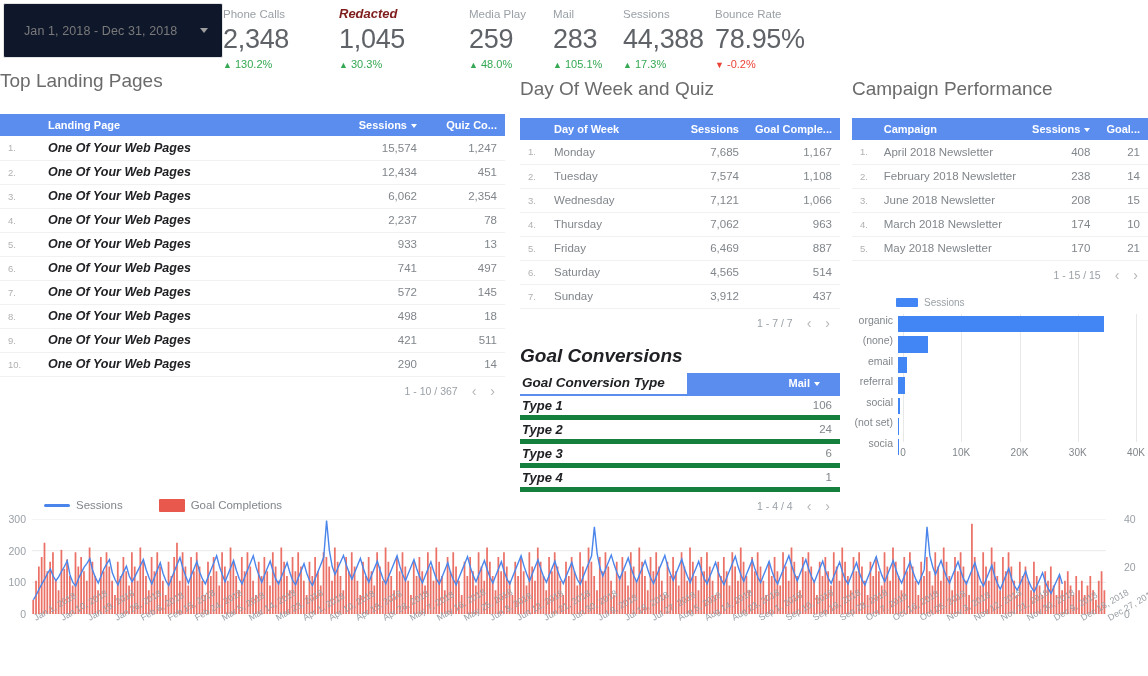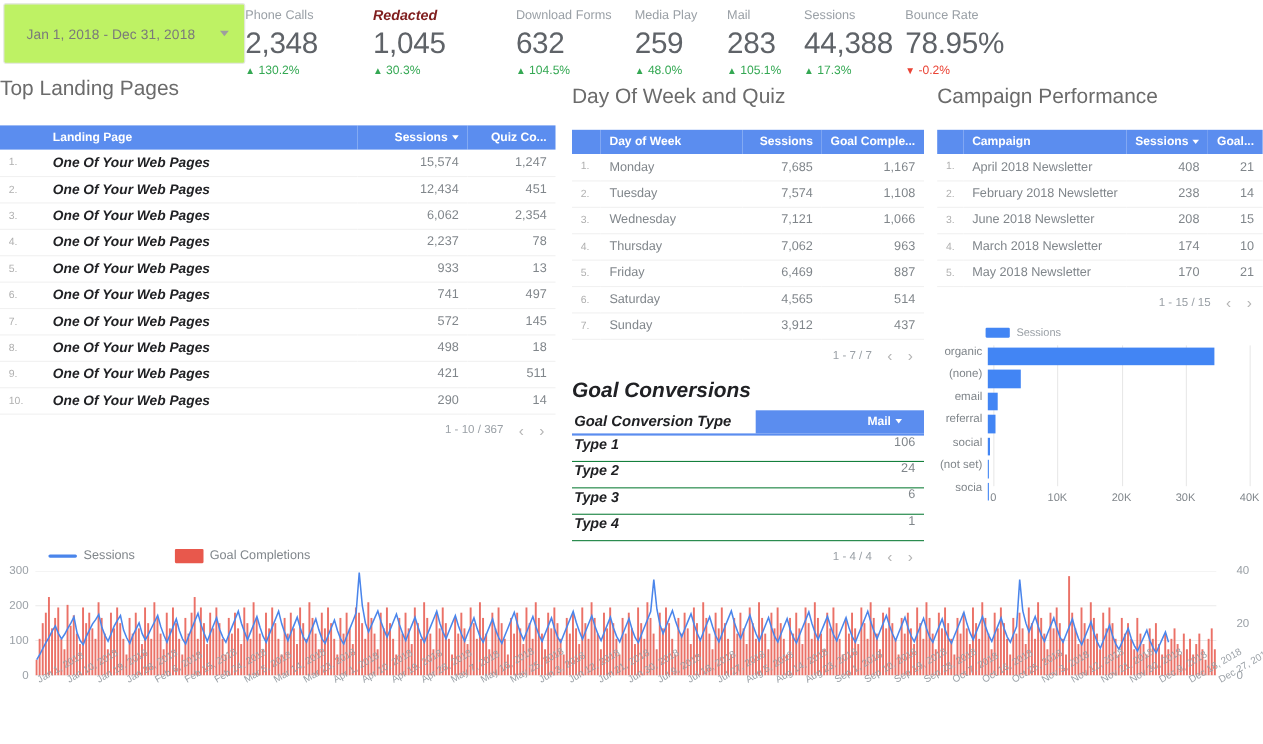--- a/index.html
+++ b/index.html
@@ -11,21 +11,21 @@
     overflow: hidden;
     position: relative;
   }
 
   
   .topbar { display: flex; align-items: flex-start; height: 62px; }
   .daterange {
     width: 220px; height: 55px; margin: 3px 0 0 3px;
     border: 1px solid #e4e4e4; border-radius: 2px;
     display: flex; align-items: center; justify-content: space-between;
-    padding: 0 14px 0 20px; background: #bef264;
+    padding: 0 14px 0 20px; background: #0f172a;
   }
   .daterange .dr-text { font-size: 12.5px; color: #7a7a7a; letter-spacing: .1px; }
   .caret { width: 0; height: 0; border-left: 4px solid transparent;
            border-right: 4px solid transparent; border-top: 5px solid #9e9e9e; }
 
   .scorecards { display: flex; align-items: center; flex: 1; padding-top: 6px; }
   .sc { display: flex; flex-direction: column; }
   .sc-label { font-size: 11.5px; color: #9aa0a6; line-height: 16px; white-space: nowrap; }
   .sc-label.redacted { color: #7f1d1d; font-weight: bold; font-style: italic; font-size: 13px; }
   .sc-value { font-size: 27px; color: #5f6368; line-height: 34px; font-weight: 400; letter-spacing: -.3px; }
@@ -65,21 +65,21 @@
   #col-camp    { left: 852px; top: 78px; width: 296px; }
 
   
   .gc-title { font-size: 19px; font-weight: bold; font-style: italic; color: #202124; margin-bottom: 6px; }
   .gc-head { display: flex; border-bottom: 2px solid #5b8def; }
   .gc-head .gc-dim { flex: 1; font-size: 13.5px; font-weight: bold; font-style: italic;
                      color: #202124; padding: 2px 0 4px 2px; }
   .gc-head .gc-met { width: 153px; background: #5b8def; color: #fff; font-size: 11px;
                      font-weight: bold; text-align: right; padding: 4px 20px 4px 0;
                      position: relative; }
-  .gc-row { display: flex; border-bottom: 1px solid #15803d; height: 24px; }
+  .gc-row { display: flex; border-bottom: 5px solid #15803d; height: 24px; align-items: center; }
   .gc-row .gc-dim { flex: 1; font-size: 13px; font-weight: bold; font-style: italic; color: #202124; padding-left: 2px; }
   .gc-row .gc-met { width: 153px; text-align: right; font-size: 11.5px; color: #80868b; padding-right: 8px; }
 
   
   .hbar-legend { display: flex; align-items: center; gap: 6px; font-size: 10px;
                  color: #9aa0a6; margin: 0 0 6px 44px; }
   .legend-swatch { width: 22px; height: 9px; background: #4285f4; border-radius: 1px; }
   .hbar-area { position: relative; height: 150px; }
   .hbar-rows { position: absolute; left: 0; top: 0; right: 12px; bottom: 22px; }
   .hbar-row { display: flex; align-items: flex-start; height: 20.5px; }
@@ -123,25 +123,20 @@
   <div class="scorecards" id="scorecards">
       <div class="sc" style="width: 116px;">
         <div class="sc-label">Phone Calls</div>
         <div class="sc-value">2,348</div>
         <div class="sc-delta up"><span class="arrow">▲</span> 130.2%</div>
       </div>
       <div class="sc" style="width: 130px;">
         <div class="sc-label redacted">Redacted</div>
         <div class="sc-value">1,045</div>
         <div class="sc-delta up"><span class="arrow">▲</span> 30.3%</div>
-      </div>
-      <div class="sc" style="width: 108px;">
-        <div class="sc-label">Download Forms</div>
-        <div class="sc-value">632</div>
-        <div class="sc-delta up"><span class="arrow">▲</span> 104.5%</div>
       </div>
       <div class="sc" style="width: 84px;">
         <div class="sc-label">Media Play</div>
         <div class="sc-value">259</div>
         <div class="sc-delta up"><span class="arrow">▲</span> 48.0%</div>
       </div>
       <div class="sc" style="width: 70px;">
         <div class="sc-label">Mail</div>
         <div class="sc-value">283</div>
         <div class="sc-delta up"><span class="arrow">▲</span> 105.1%</div>

